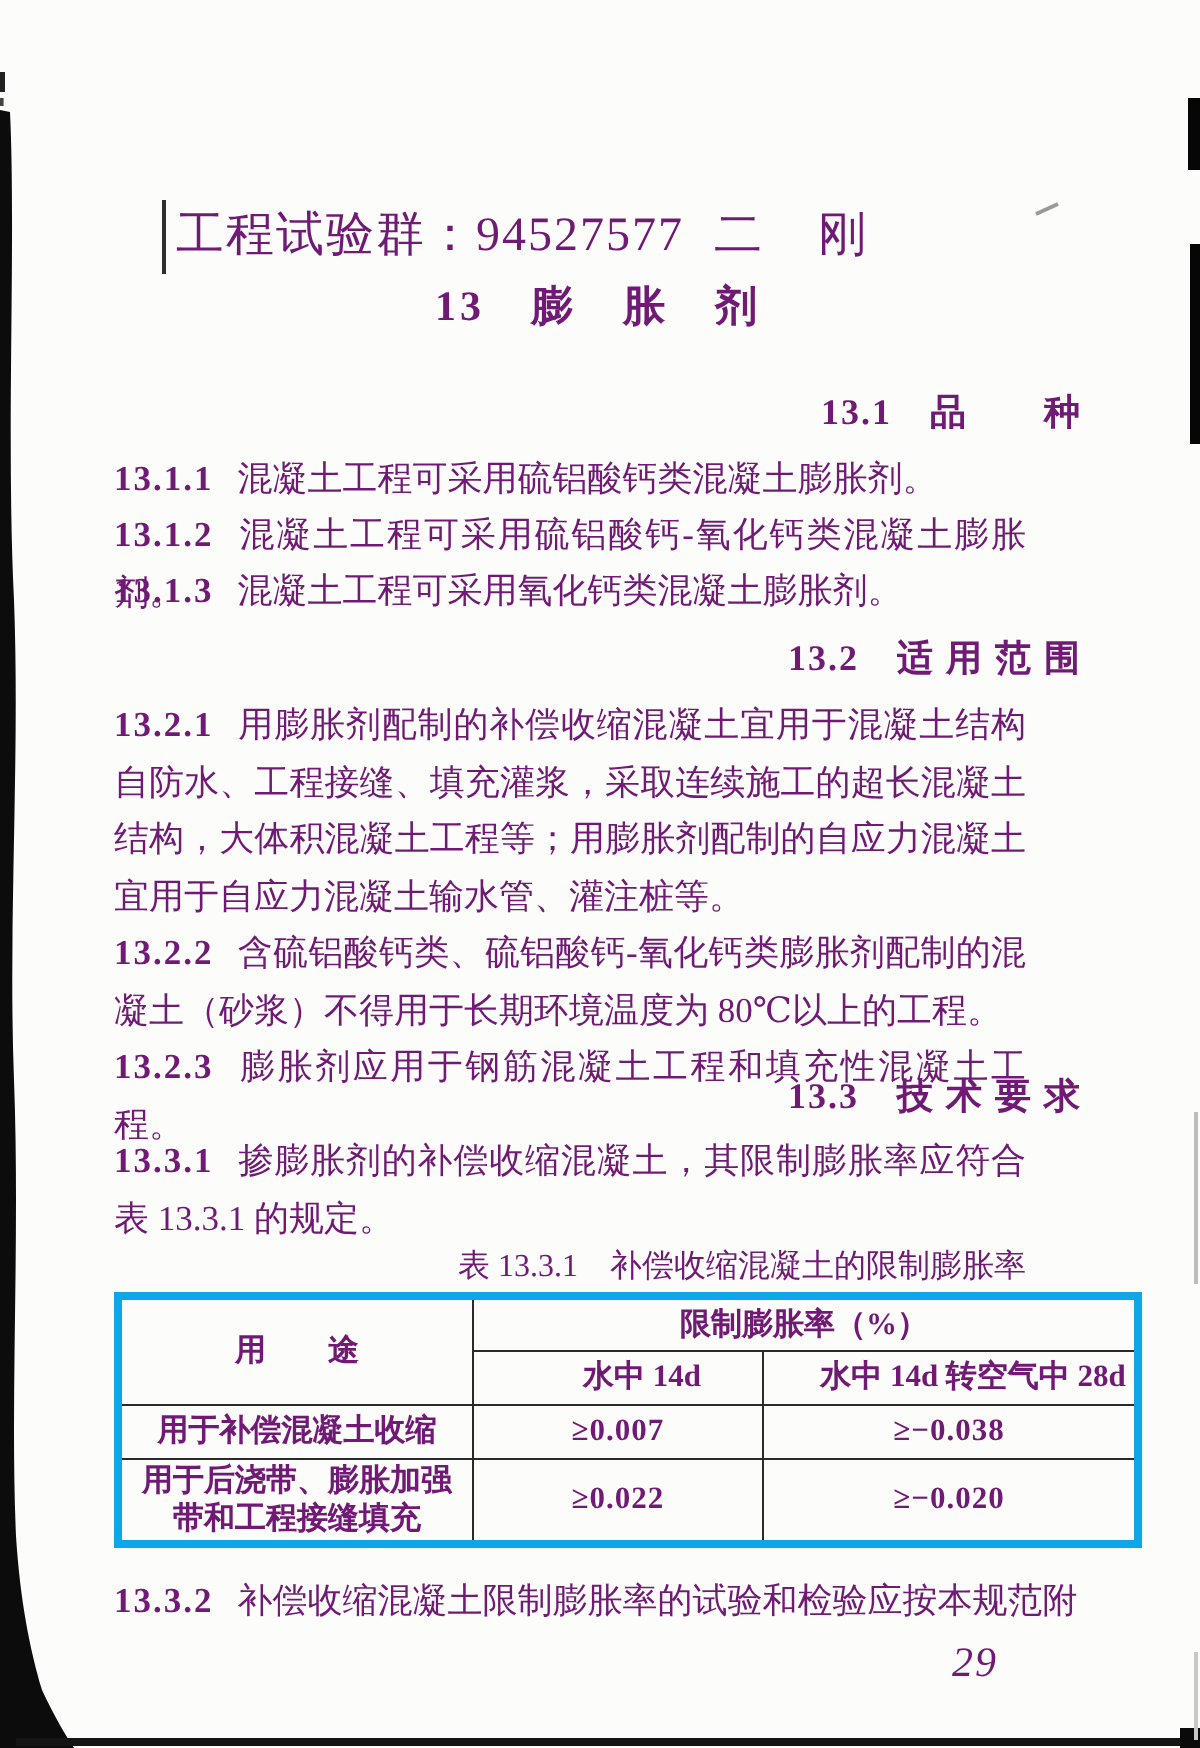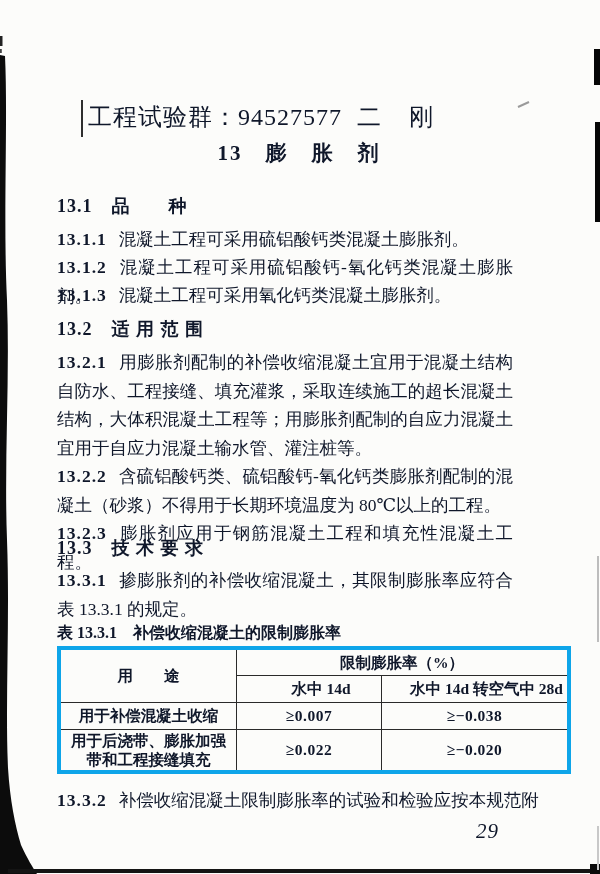--- a/index.html
+++ b/index.html
@@ -1,32 +1,32 @@
 <!DOCTYPE html>
 <html><head>
 <meta charset="utf-8">
 <style>
   html,body{margin:0;padding:0;}
   .page{
     position:relative; width:600px; height:874px; overflow:hidden;
-    background:#fcfcfa; color:#0f172a;
+    background:#fcfcfa; color:#701a75;
     font-family:"Liberation Serif","DejaVu Serif",serif;
   }
   .abs{position:absolute;}
   .stamp{top:101px; left:88px; font-size:24px; white-space:nowrap; letter-spacing:1px;}
   .stamp-name{position:absolute; left:269px; top:0; letter-spacing:2px;}
   .chapter-title{top:139px; left:57px; width:484px; text-align:center;
     font-size:21px; font-weight:bold; letter-spacing:2px;}
-  .sec-heading{left:57px; width:484px; text-align:left;
+  .sec-heading{left:57px; width:484px; text-align:right;
     font-size:18px; font-weight:bold; letter-spacing:1px;}
   .clause{left:57px; width:456px; font-size:17.5px; line-height:28.5px;
     text-align:justify; margin:0;}
   .clause .num{font-weight:bold; letter-spacing:1px; margin-right:12px;}
-  .tbl-caption{top:623px; left:57px; width:456px; text-align:left;
-    font-size:16px; font-weight:bold;}
+  .tbl-caption{top:623px; left:57px; width:456px; text-align:right;
+    font-size:16px; font-weight:normal;}
   table.spec{top:646px; left:57px; border-collapse:collapse;
     font-size:15.5px; table-layout:fixed;}
   table.spec td{border:1px solid #2a2a2a; text-align:center;
     vertical-align:middle; padding:0 4px; line-height:1.25;}
   table.spec{border:4px solid #0ea5e9;font-weight:bold;}
   td.c1{width:167px;} td.c2{width:112px;} td.c3{width:153px;}
   tr.hdr1 td{height:25px;} tr.hdr2 td{height:26px;padding-left:28px;}
   tr.row1 td{height:26px;} tr.row2 td{height:40px;}
   .val{letter-spacing:0.5px;}
   .page-number{top:819px; left:476px; font-size:21px; font-style:italic;

